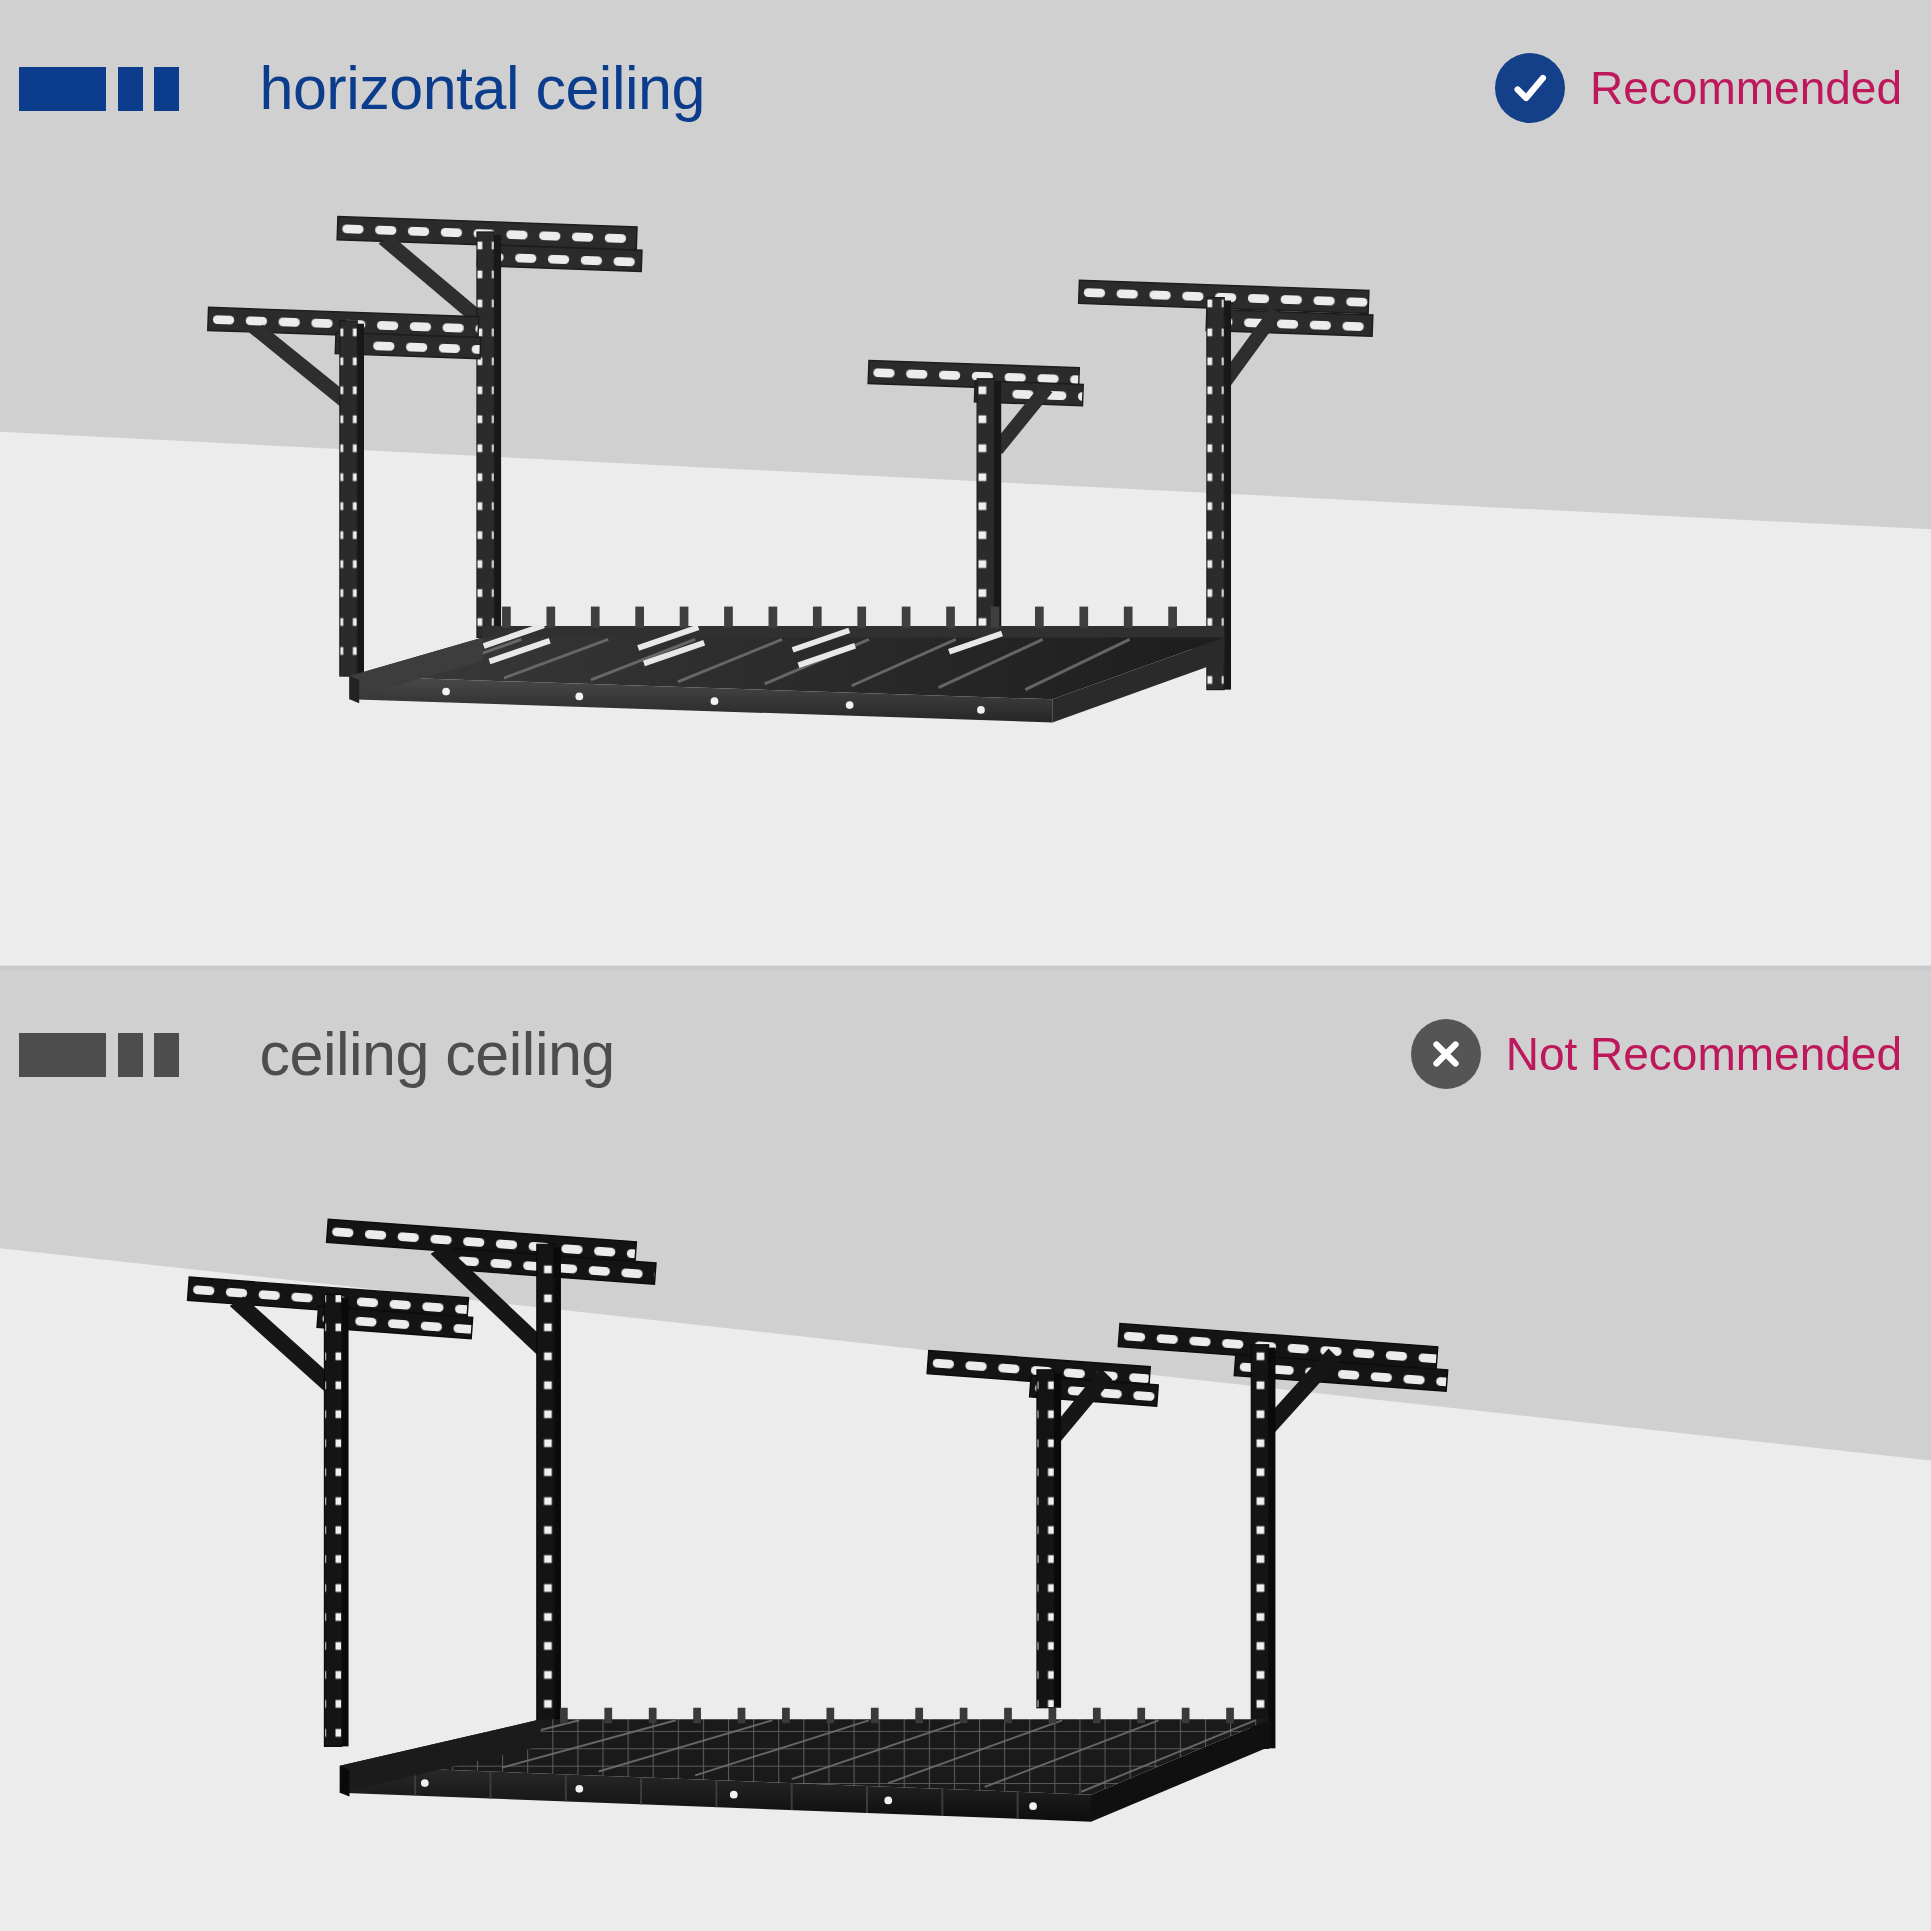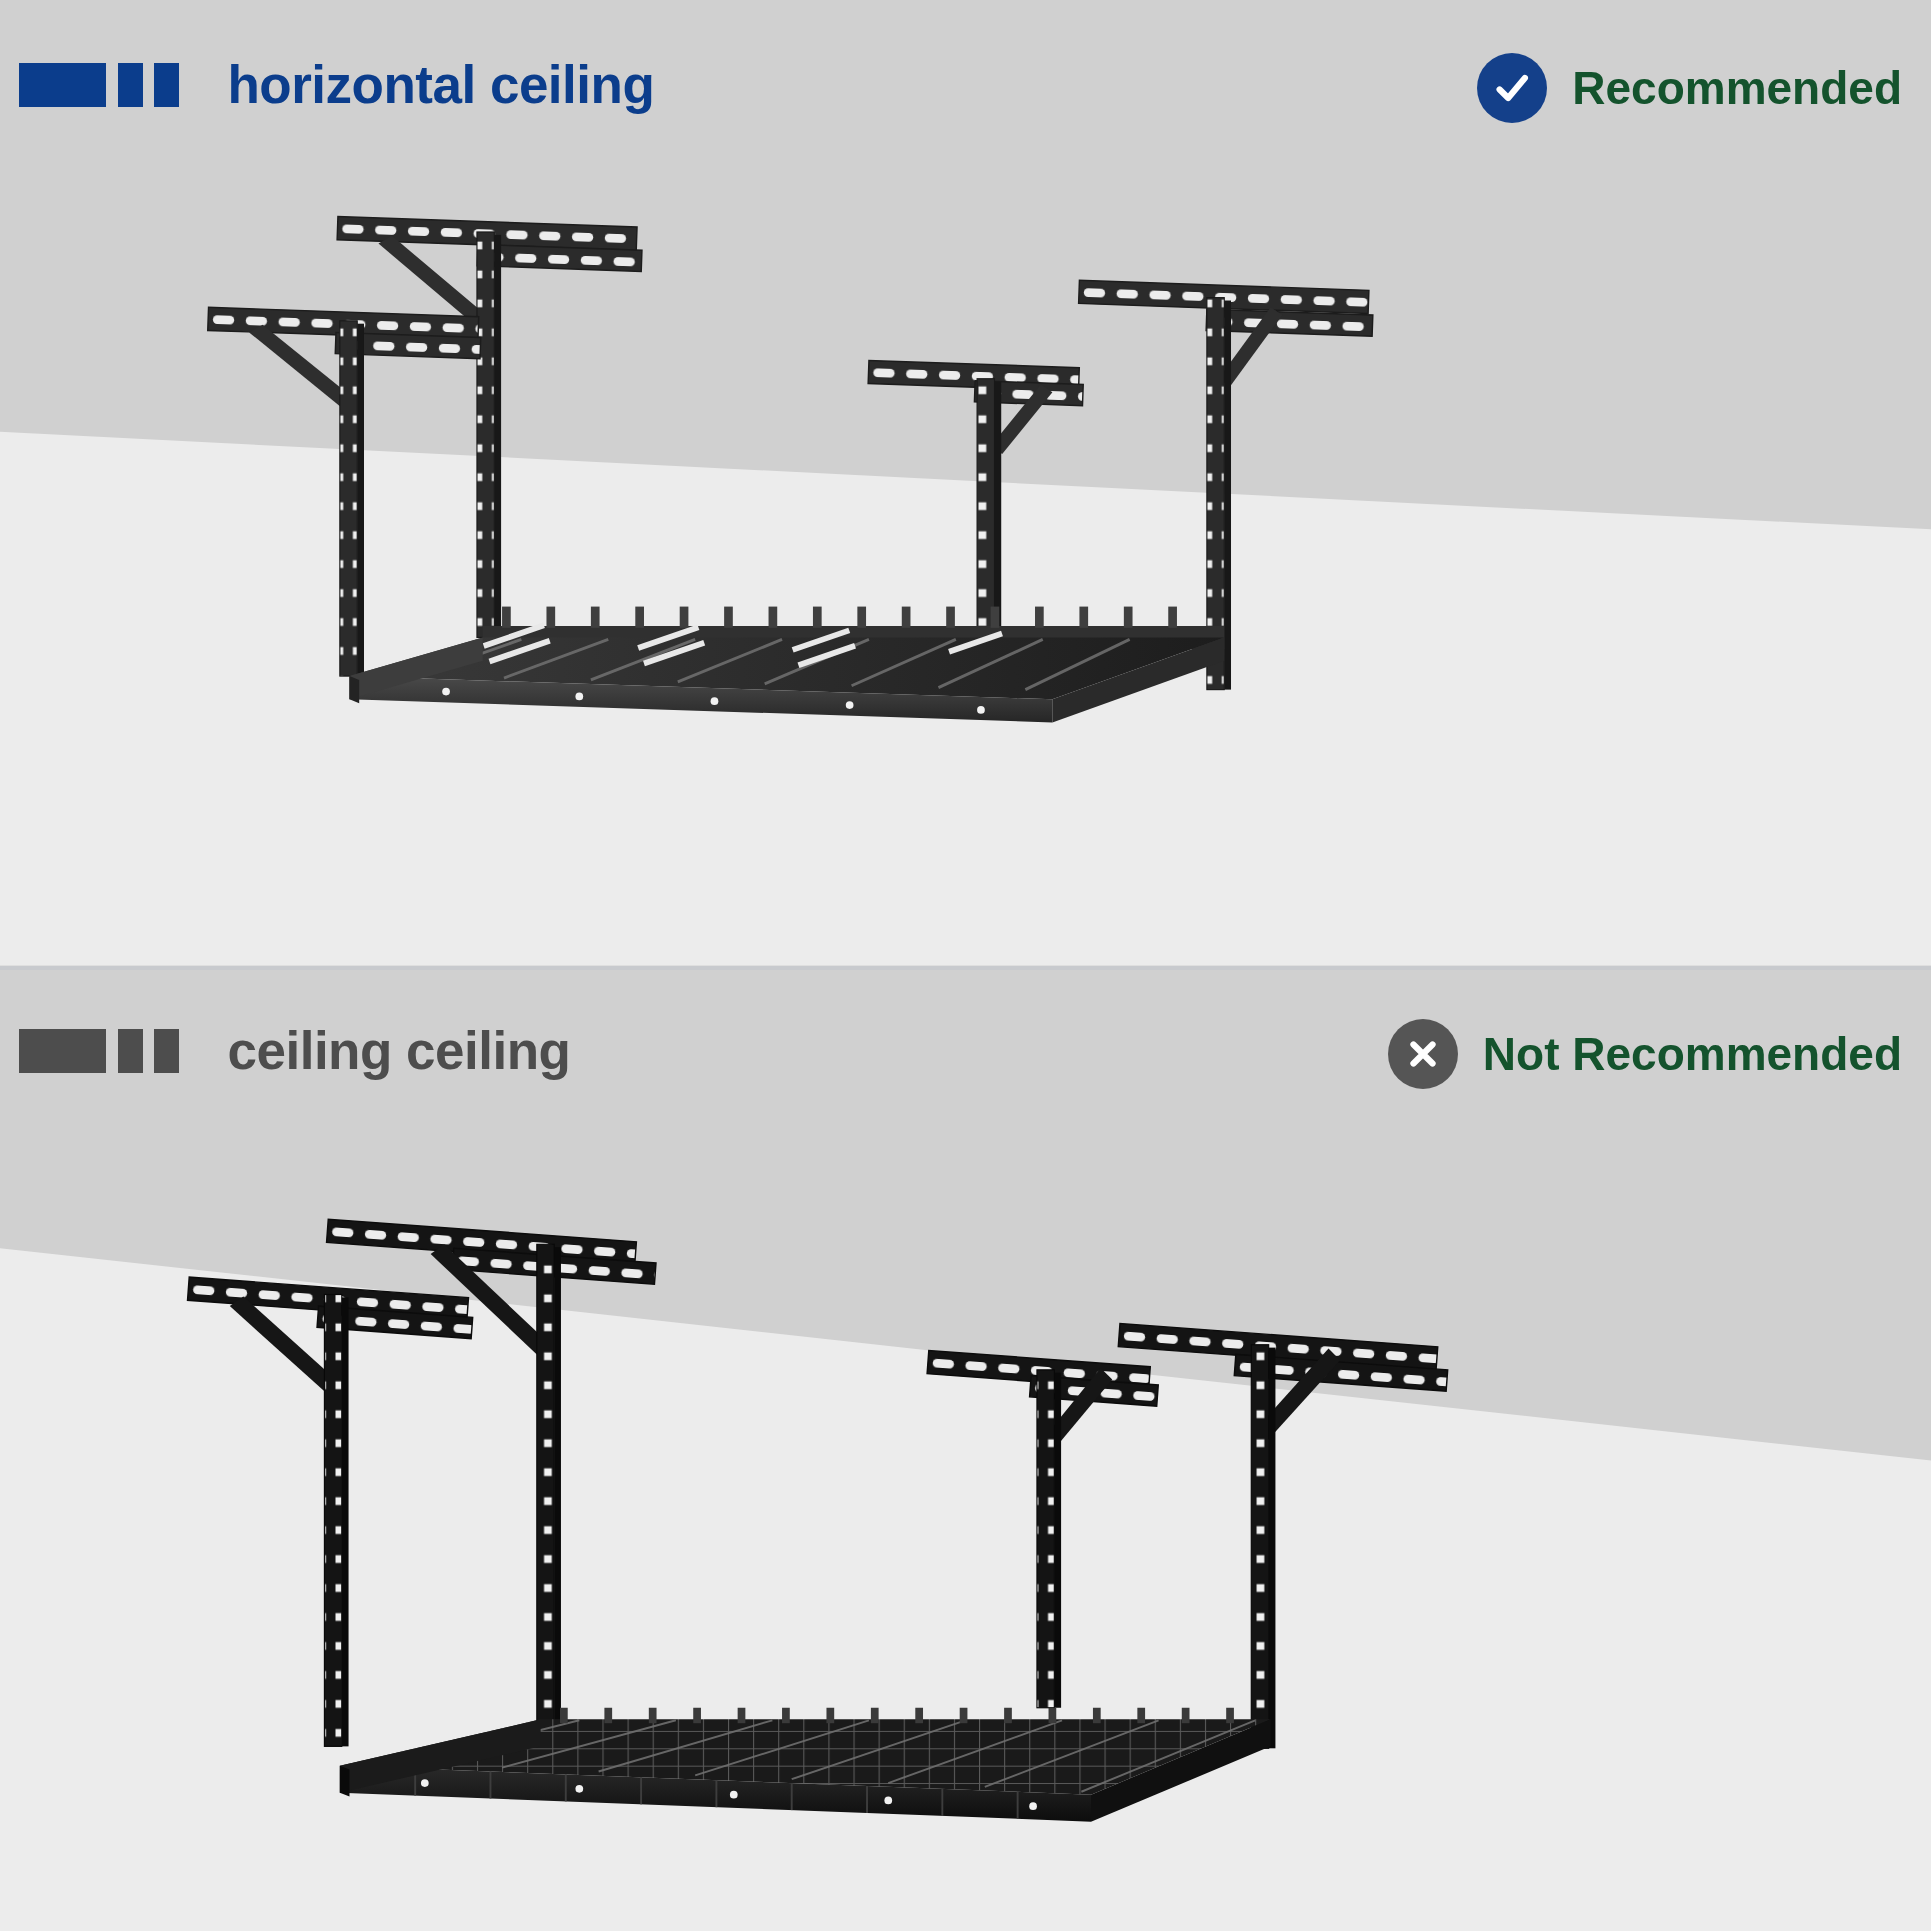--- a/index.html
+++ b/index.html
@@ -67,25 +67,26 @@
     display: flex;
     align-items: center;
     height: 44px;
     margin-right: 48px;
   }
   .barmark .b1 { width: 87px; height: 44px; }
   .barmark .b2 { width: 25px; height: 44px; margin-left: 11.6px; }
   .barmark .b3 { width: 25px; height: 44px; margin-left: 11.6px; }
 
   .panel-title {
-    font-size: 53px;
-    font-weight: bold;
+    font-size: 61px;
+    font-weight: normal;
     letter-spacing: -0.5px;
     line-height: 1;
     white-space: nowrap;
+    margin-left: 32px;
   }
   #title-horizontal { color: #0b3d8c; }
   #title-sloped     { color: #4d4d4d; }
 
   .header-right {
     position: absolute;
     right: 29px;
     top: 53px;
     display: flex;
     align-items: center;
@@ -96,22 +97,22 @@
     height: 70px;
     border-radius: 50%;
     display: flex;
     align-items: center;
     justify-content: center;
     flex: none;
     margin-right: 25px;
   }
   .badge-label {
     font-size: 46px;
-    font-weight: bold;
-    color: #14532d;
+    font-weight: normal;
+    color: #be185d;
     white-space: nowrap;
     line-height: 1;
   }
 
   
   .stage {
     position: absolute;
     left: 0;
     top: 0;
     width: 1931px;

